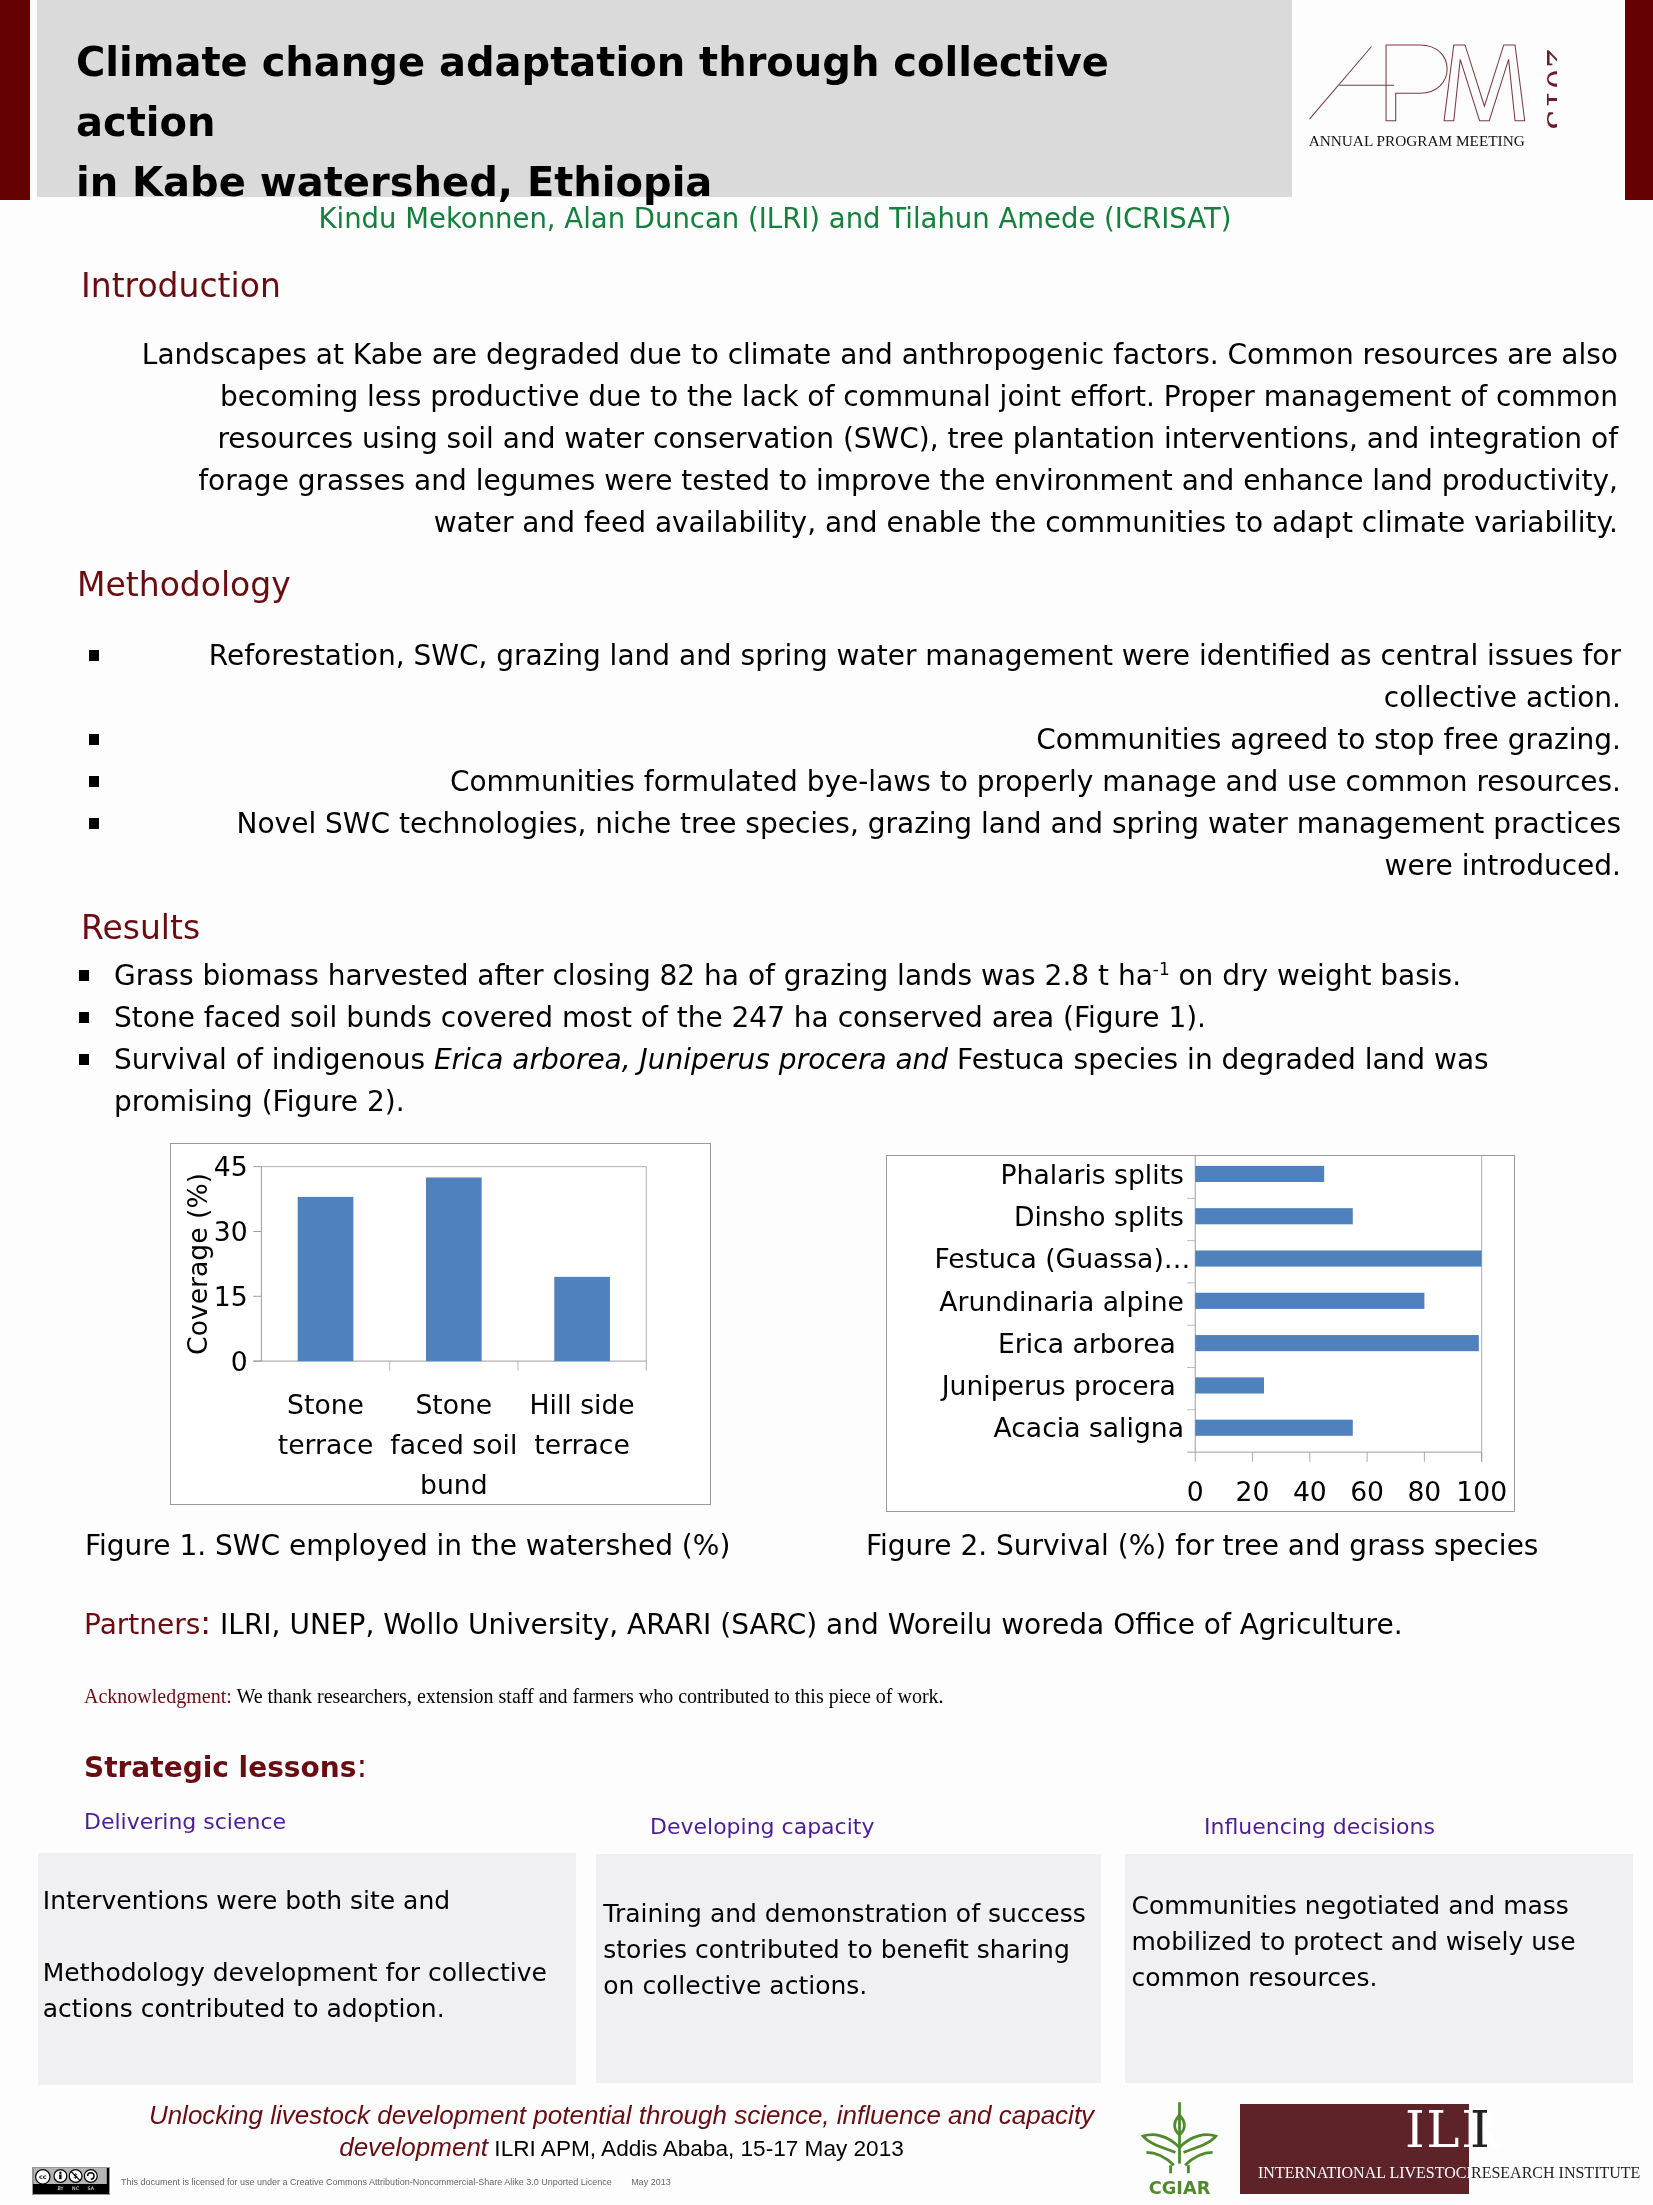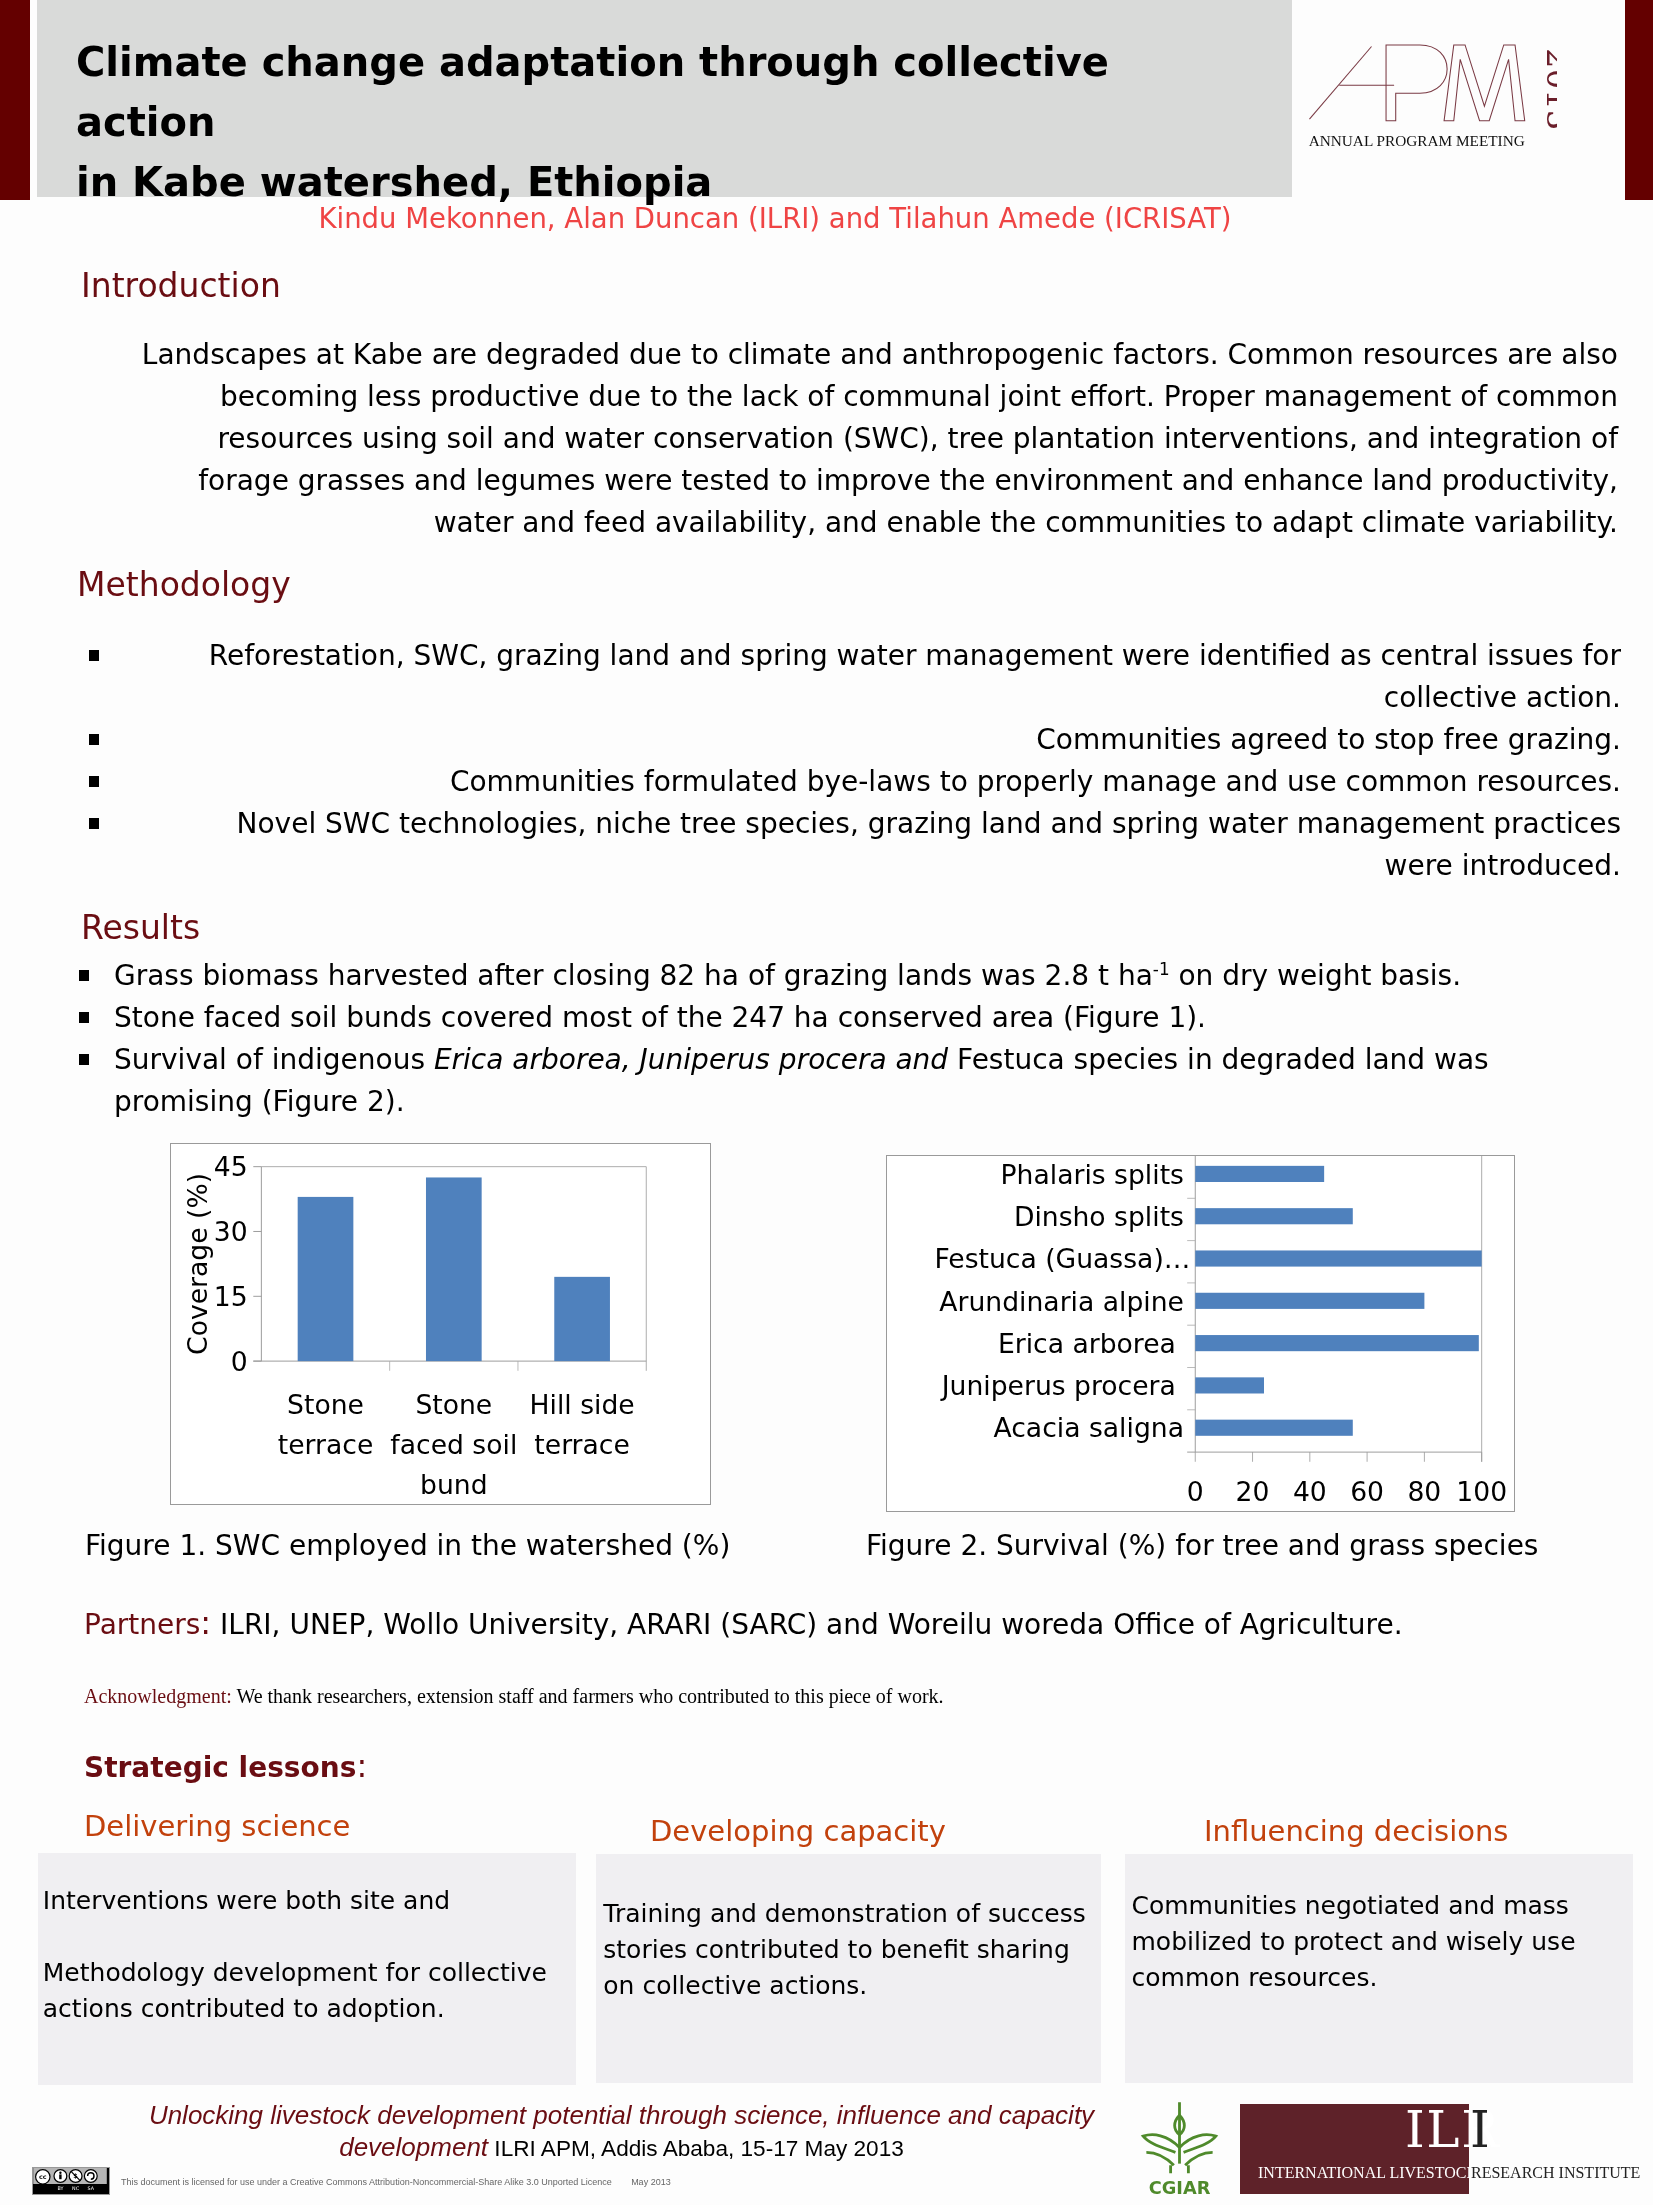--- a/index.html
+++ b/index.html
@@ -4,40 +4,40 @@
 <style>
   html,body{margin:0;padding:0;}
   body{width:1654px;height:2205px;position:relative;background:#fdfdfd;font-family:"Liberation Sans",sans-serif;color:#000;overflow:hidden;}
   .abs{position:absolute;}
   .maroon{color:#6a0d12;}
   #bar-left{left:0;top:0;width:30px;height:200px;background:#640000;}
   #bar-right{left:1625px;top:0;width:29px;height:200px;background:#640000;}
   #title-box{left:37px;top:0;width:1255px;height:197px;background:#d9dad9;}
   #title{left:76px;top:32px;width:1171px;font-family:"DejaVu Sans",sans-serif;font-weight:bold;font-size:40px;line-height:60px;color:#000;}
   #apm-logo{left:1307px;top:32px;width:250px;height:129px;}
-  #authors{left:0;width:1550px;top:202px;text-align:center;font-family:"DejaVu Sans",sans-serif;font-size:27.5px;color:#ef4444;box-sizing:border-box;}
+  #authors{left:0;width:1550px;top:202px;text-align:center;font-family:"DejaVu Sans",sans-serif;font-size:27.5px;color:#15803d;box-sizing:border-box;}
   h2{margin:0;font-weight:normal;font-family:"DejaVu Sans",sans-serif;font-size:33px;color:#6a0d12;position:absolute;}
   .para{font-family:"DejaVu Sans",sans-serif;font-size:28px;line-height:42px;text-align:right;}
   ul.sq{list-style:none;margin:0;padding:0;}
   ul.sq li{position:relative;font-family:"DejaVu Sans",sans-serif;font-size:28px;line-height:42px;}
   ul.sq li .bullet{position:absolute;width:10.5px;height:10.5px;background:#000;}
   #intro-text{left:84px;top:334px;width:1534px;}
   #method-list{left:87px;top:635px;width:1534px;text-align:right;}
   #method-list li{padding-left:63px;}
   #method-list li .bullet{left:1.6px;top:15.3px;}
   #results-list{left:77px;top:955px;width:1534px;}
   #results-list li{padding-left:37px;}
   #results-list li .bullet{left:1.6px;top:15.3px;}
   sup{font-size:60%;line-height:0;}
   .chart-frame{position:absolute;border:1.6px solid #9a9a9a;background:#fff;}
   .fig-caption{position:absolute;font-family:"DejaVu Sans",sans-serif;font-size:28px;}
   #partners{left:84px;top:1604px;font-family:"DejaVu Sans",sans-serif;font-size:28px;}
   #ack{left:84px;top:1685px;font-family:Liberation Serif, serif;font-size:20px;}
   #strategic{left:84px;top:1747px;font-family:"DejaVu Sans",sans-serif;font-size:28px;font-weight:bold;color:#6a0d12;}
-  .lesson-title{position:absolute;font-family:"DejaVu Sans",sans-serif;font-size:29px;color:#c2410c;}
+  .lesson-title{position:absolute;font-family:"DejaVu Sans",sans-serif;font-size:22px;color:#4c1d95;}
   .lesson-box{position:absolute;background:#f0eff2;font-family:"DejaVu Sans",sans-serif;font-size:25px;line-height:36px;box-sizing:border-box;padding-left:4.8px;}
   #footer-tag{left:0;width:1195px;top:2099px;text-align:center;font-family:"Liberation Sans",sans-serif;font-size:26px;line-height:32px;color:#6a0d12;font-style:italic;padding-left:48px;box-sizing:border-box;}
   #footer-tag .plain{color:#000;font-style:normal;font-size:22.6px;}
   #cc-badge{left:32px;top:2167px;width:78px;height:27.5px;background:#000;border:1.6px solid #999;box-sizing:border-box;}
   #cc-text{left:121px;top:2177px;font-family:"Liberation Sans",sans-serif;font-size:9px;color:#666;}
   #cgiar{left:1135px;top:2099px;width:89px;height:101px;}
   #ilri-box{left:1240px;top:2104px;width:229px;height:90px;background:#5e2229;}
   #ilri-big{left:1405px;top:2101px;font-family:"DejaVu Serif",serif;font-size:50px;color:#fff;letter-spacing:1.6px;}
   #ilri-big-i{left:1470px;top:2101px;font-family:"DejaVu Serif",serif;font-size:50px;color:#222;}
   #ilri-sub1{left:1258px;top:2164px;font-family:"Liberation Serif",serif;font-size:16px;color:#fff;}

